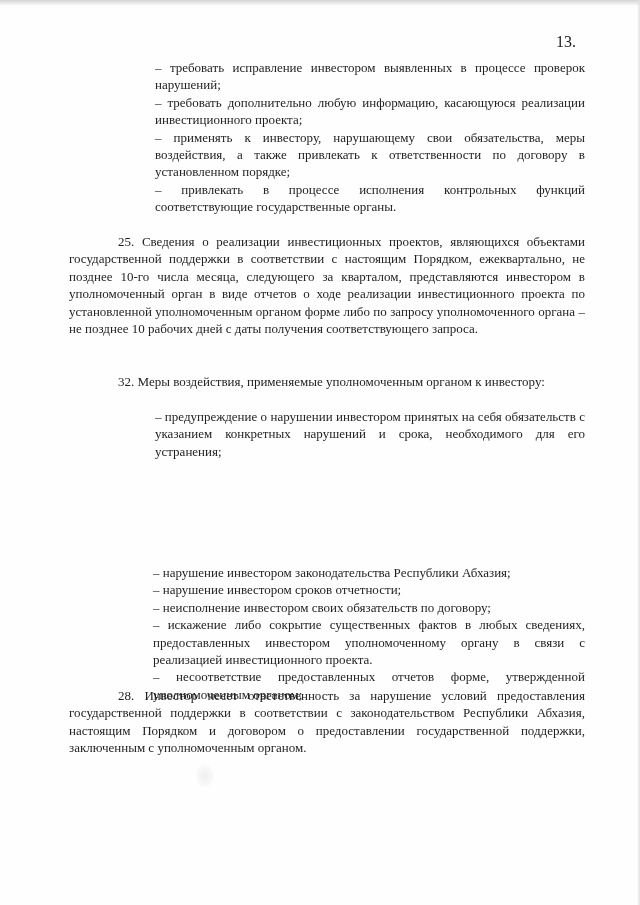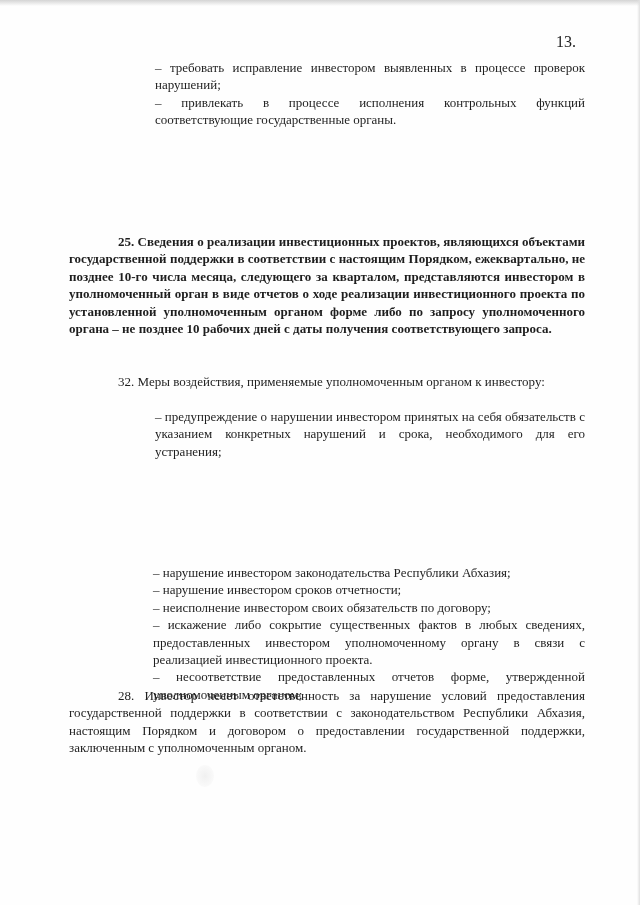--- a/index.html
+++ b/index.html
@@ -29,24 +29,26 @@
 <body>
 
 <div class="page">
   <div class="top-shadow"></div>
   <div class="right-edge"></div>
 
   <div class="page-num">13.</div>
 
   <div class="txt blk-bullet" style="top:59px;">
     <p class="para">– требовать исправление инвестором выявленных в процессе проверок нарушений;</p>
+    <p class="para">– требовать дополнительно любую информацию, касающуюся реализации инвестиционного проекта;</p>
+    <p class="para">– применять к инвестору, нарушающему свои обязательства, меры воздействия, а также привлекать к ответственности по договору в установленном порядке;</p>
     <p class="para">– привлекать в процессе исполнения контрольных функций соответствующие государственные органы.</p>
   </div>
 
-  <div class="txt blk-body" style="top:233px;font-weight:bold;">
+  <div class="txt blk-body" style="top:233px;">
     <p class="para ind">25. Сведения о реализации инвестиционных проектов, являющихся объектами государственной поддержки в соответствии с настоящим Порядком, ежеквартально, не позднее 10-го числа месяца, следующего за кварталом, представляются инвестором в уполномоченный орган в виде отчетов о ходе реализации инвестиционного проекта по установленной уполномоченным органом форме либо по запросу уполномоченного органа – не позднее 10 рабочих дней с даты получения соответствующего запроса.</p>
   </div>
 
   <div class="txt blk-body" style="top:373px;">
     <p class="para ind">32. Меры воздействия, применяемые уполномоченным органом к инвестору:</p>
   </div>
   <div class="txt blk-bullet" style="top:408px;">
     <p class="para">– предупреждение о нарушении инвестором принятых на себя обязательств с указанием конкретных нарушений и срока, необходимого для его устранения;</p>
   </div>
 

